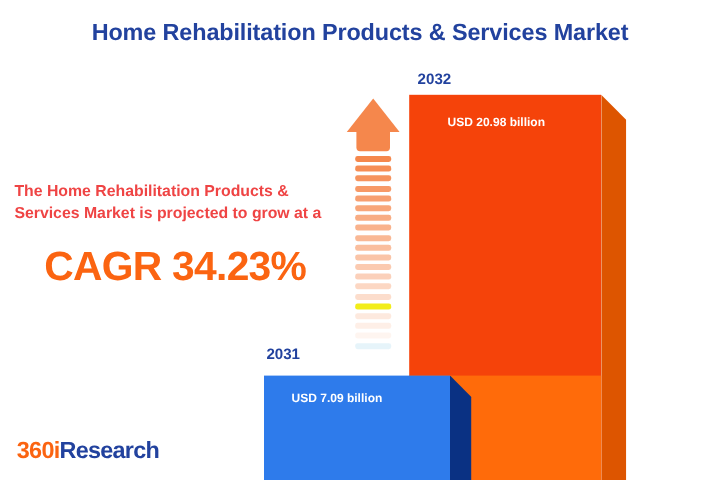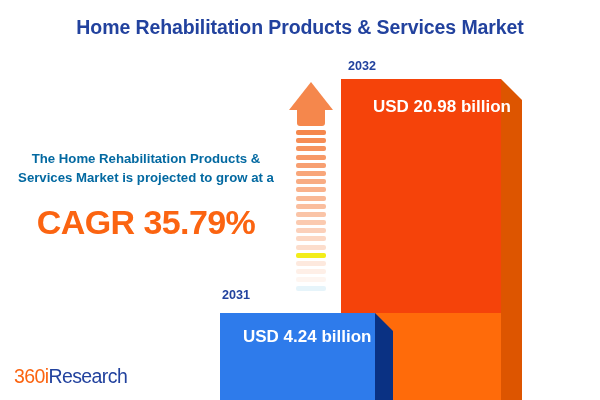--- a/index.html
+++ b/index.html
@@ -30,24 +30,24 @@
     letter-spacing: -0.1px;
     white-space: nowrap;
   }
 
   
   .statement {
     position: absolute;
     left: 12px;
     top: 150px;
     width: 268px;
-    text-align: center;
+    text-align: left;
     font-size: 13.2px;
     font-weight: bold;
-    color: #0369a1;
+    color: #ef4444;
     line-height: 18.5px;
   }
   .cagr-value {
     position: absolute;
     left: 12px;
     top: 203px;
     width: 268px;
     text-align: center;
     font-size: 34px;
     font-weight: bold;
@@ -55,21 +55,21 @@
     letter-spacing: -0.6px;
     line-height: 38px;
   }
 
   
   .logo {
     position: absolute;
     left: 14px;
     top: 365px;
     font-size: 19.5px;
-    font-weight: normal;
+    font-weight: bold;
     letter-spacing: -0.6px;
     white-space: nowrap;
   }
   .logo .logo-360i { color: #FB6411; }
   .logo .logo-research { color: #22429E; }
 
   
   .growth-arrow {
     position: absolute;
     left: 289px;
@@ -124,21 +124,21 @@
     height: 100%;
   }
   .bar-side {
     position: absolute;
     top: 0;
     height: 100%;
   }
   .bar-value {
     position: absolute;
     color: #ffffff;
-    font-size: 17px;
+    font-size: 10px;
     font-weight: bold;
     white-space: nowrap;
   }
   .bar-year {
     position: absolute;
     color: #22429E;
     font-size: 12.6px;
     font-weight: bold;
     white-space: nowrap;
   }
@@ -177,21 +177,21 @@
   .value-2024 { left: 243px; top: 327px; z-index: 6; }
 </style>
 </head>
 <body>
 
 <div id="infographic">
 
   <div class="chart-title">Home Rehabilitation Products &amp; Services Market</div>
 
   <div class="statement">The Home Rehabilitation Products &amp; Services Market is projected to grow at a</div>
-  <div class="cagr-value">CAGR 35.79%</div>
+  <div class="cagr-value">CAGR 34.23%</div>
 
   <div class="growth-arrow">
     <div class="arrow-head"></div>
     <div class="arrow-neck"></div>
     <div class="arrow-stripes">
         <div class="stripe" style="background: rgb(245, 135, 76);"></div>
         <div class="stripe" style="background: rgba(245, 135, 76, 0.95);"></div>
         <div class="stripe" style="background: rgba(245, 135, 76, 0.898);"></div>
         <div class="stripe" style="background: rgba(245, 135, 76, 0.847);"></div>
         <div class="stripe" style="background: rgba(245, 135, 76, 0.796);"></div>
@@ -221,19 +221,19 @@
 
   <div class="bar bar-2024">
     <div class="bar-face"></div>
     <div class="bar-side"></div>
   </div>
 
   <div class="bar-year year-2032">2032</div>
   <div class="bar-value value-2032">USD 20.98 billion</div>
 
   <div class="bar-year year-2024">2031</div>
-  <div class="bar-value value-2024">USD 4.24 billion</div>
+  <div class="bar-value value-2024">USD 7.09 billion</div>
 
   <div class="logo">
     <span class="logo-360i">360i</span><span class="logo-research">Research</span>
   </div>
 
 </div>
 
 </body></html>

